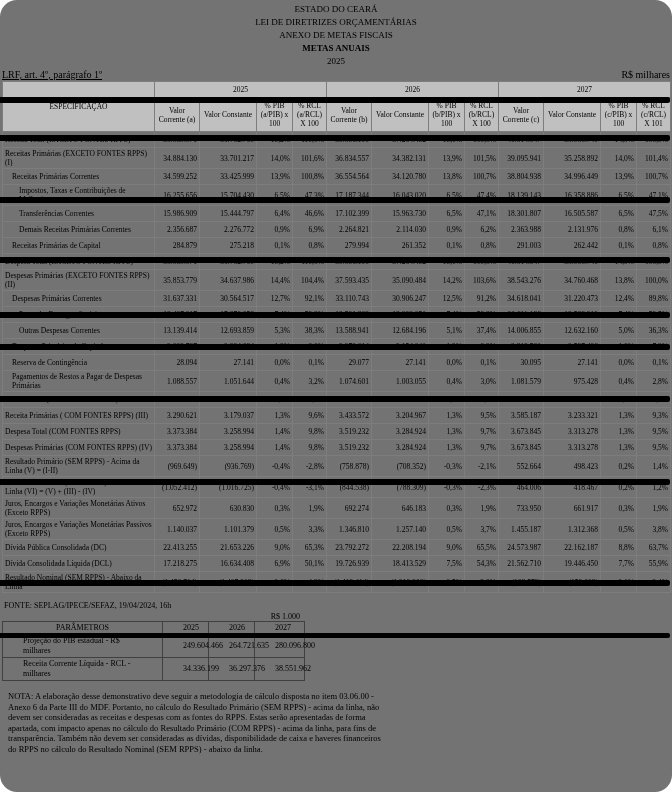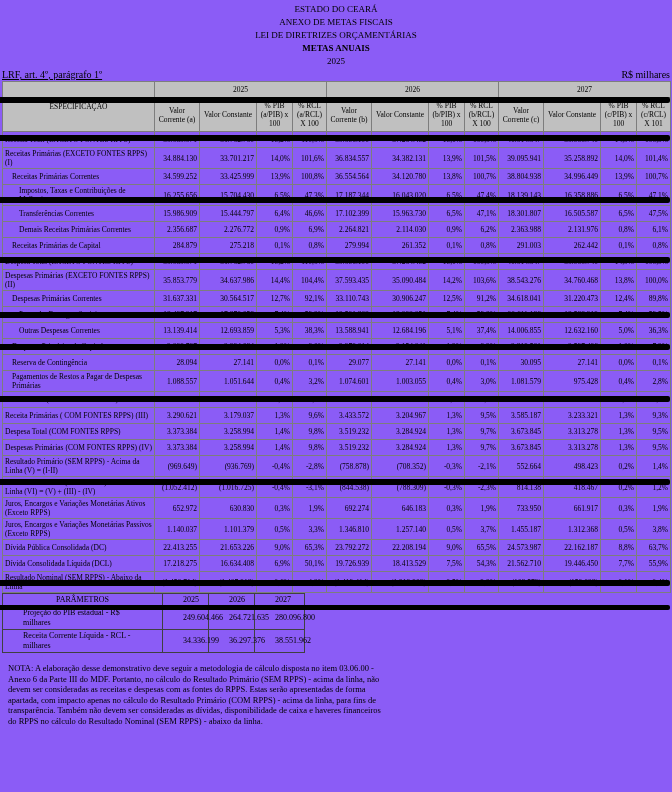--- a/index.html
+++ b/index.html
@@ -1,20 +1,21 @@
 <!DOCTYPE html>
 <html><head>
 <meta charset="utf-8">
 <style>
   html,body { margin:0; padding:0; background:#ffffff; }
   .page {
     position:relative; width:672px; height:792px; margin:0 auto;
-    background:#8b5cf6; color:#000;
+    background:#737373; color:#000;
     font-family:"Liberation Serif", serif;
     overflow:hidden;
+    border-radius:17px;
   }
   
   .titles { text-align:center; padding-top:3px; font-size:9px; line-height:13px; }
   .title-main { font-weight:bold; }
   .meta-row { display:flex; justify-content:space-between; font-size:10px; padding:1px 2px 1px 2px; }
   .meta-row .lrf { text-decoration:underline; }
 
   
   table.main {
     border-collapse:collapse; table-layout:fixed;
@@ -56,22 +57,22 @@
   table.params td.pnum { text-align:right; }
   .nota { width:382px; font-size:8.5px; line-height:10.5px; padding:10px 0 0 8px; text-align:left; }
 </style>
 </head>
 <body>
 
 <div class="page">
 
   <div class="titles">
     <div>ESTADO DO CEARÁ</div>
+    <div>LEI DE DIRETRIZES ORÇAMENTÁRIAS</div>
     <div>ANEXO DE METAS FISCAIS</div>
-    <div>LEI DE DIRETRIZES ORÇAMENTÁRIAS</div>
     <div class="title-main">METAS ANUAIS</div>
     <div>2025</div>
   </div>
 
   <div class="meta-row">
     <span class="lrf">LRF, art. 4º, parágrafo 1º</span>
     <span>R$ milhares</span>
   </div>
 
   <table class="main">
@@ -419,21 +420,21 @@
         <tr>
       <td class="label"><span class="lbl">Resultado Primário (COM RPPS) - Acima da Linha (VI) = (V) + (III) - (IV)</span><div class="bar" style="top: 12%;"></div></td>
       <td class="num">(1.052.412)</td>
       <td class="num">(1.016.725)</td>
       <td class="num">-0,4%</td>
       <td class="num">-3,1%</td>
       <td class="num">(844.538)</td>
       <td class="num">(788.309)</td>
       <td class="num">-0,3%</td>
       <td class="num">-2,3%</td>
-      <td class="num">814.138</td>
+      <td class="num">464.006</td>
       <td class="num">418.467</td>
       <td class="num">0,2%</td>
       <td class="num">1,2%</td>
     </tr>
         <tr>
       <td class="label"><span class="lbl">Juros, Encargos e Variações Monetárias Ativos (Exceto RPPS)</span></td>
       <td class="num">652.972</td>
       <td class="num">630.830</td>
       <td class="num">0,3%</td>
       <td class="num">1,9%</td>
@@ -502,22 +503,24 @@
       <td class="num">-0,5%</td>
       <td class="num">-3,9%</td>
       <td class="num">(168.573)</td>
       <td class="num">(152.028)</td>
       <td class="num">-0,1%</td>
       <td class="num">-0,4%</td>
     </tr>
       </tbody>
   </table>
 
+  <div class="fonte">FONTE: SEPLAG/IPECE/SEFAZ, 19/04/2024, 16h</div>
 
   <div class="params-wrap">
+    <div class="params-unit">R$ 1.000</div>
     <table class="params">
       <colgroup>
           <col style="width:160px">
           <col style="width:46px">
           <col style="width:46px">
           <col style="width:50px">
         </colgroup>
       <tbody>
           <tr>
         <th>PARÂMETROS</th>

